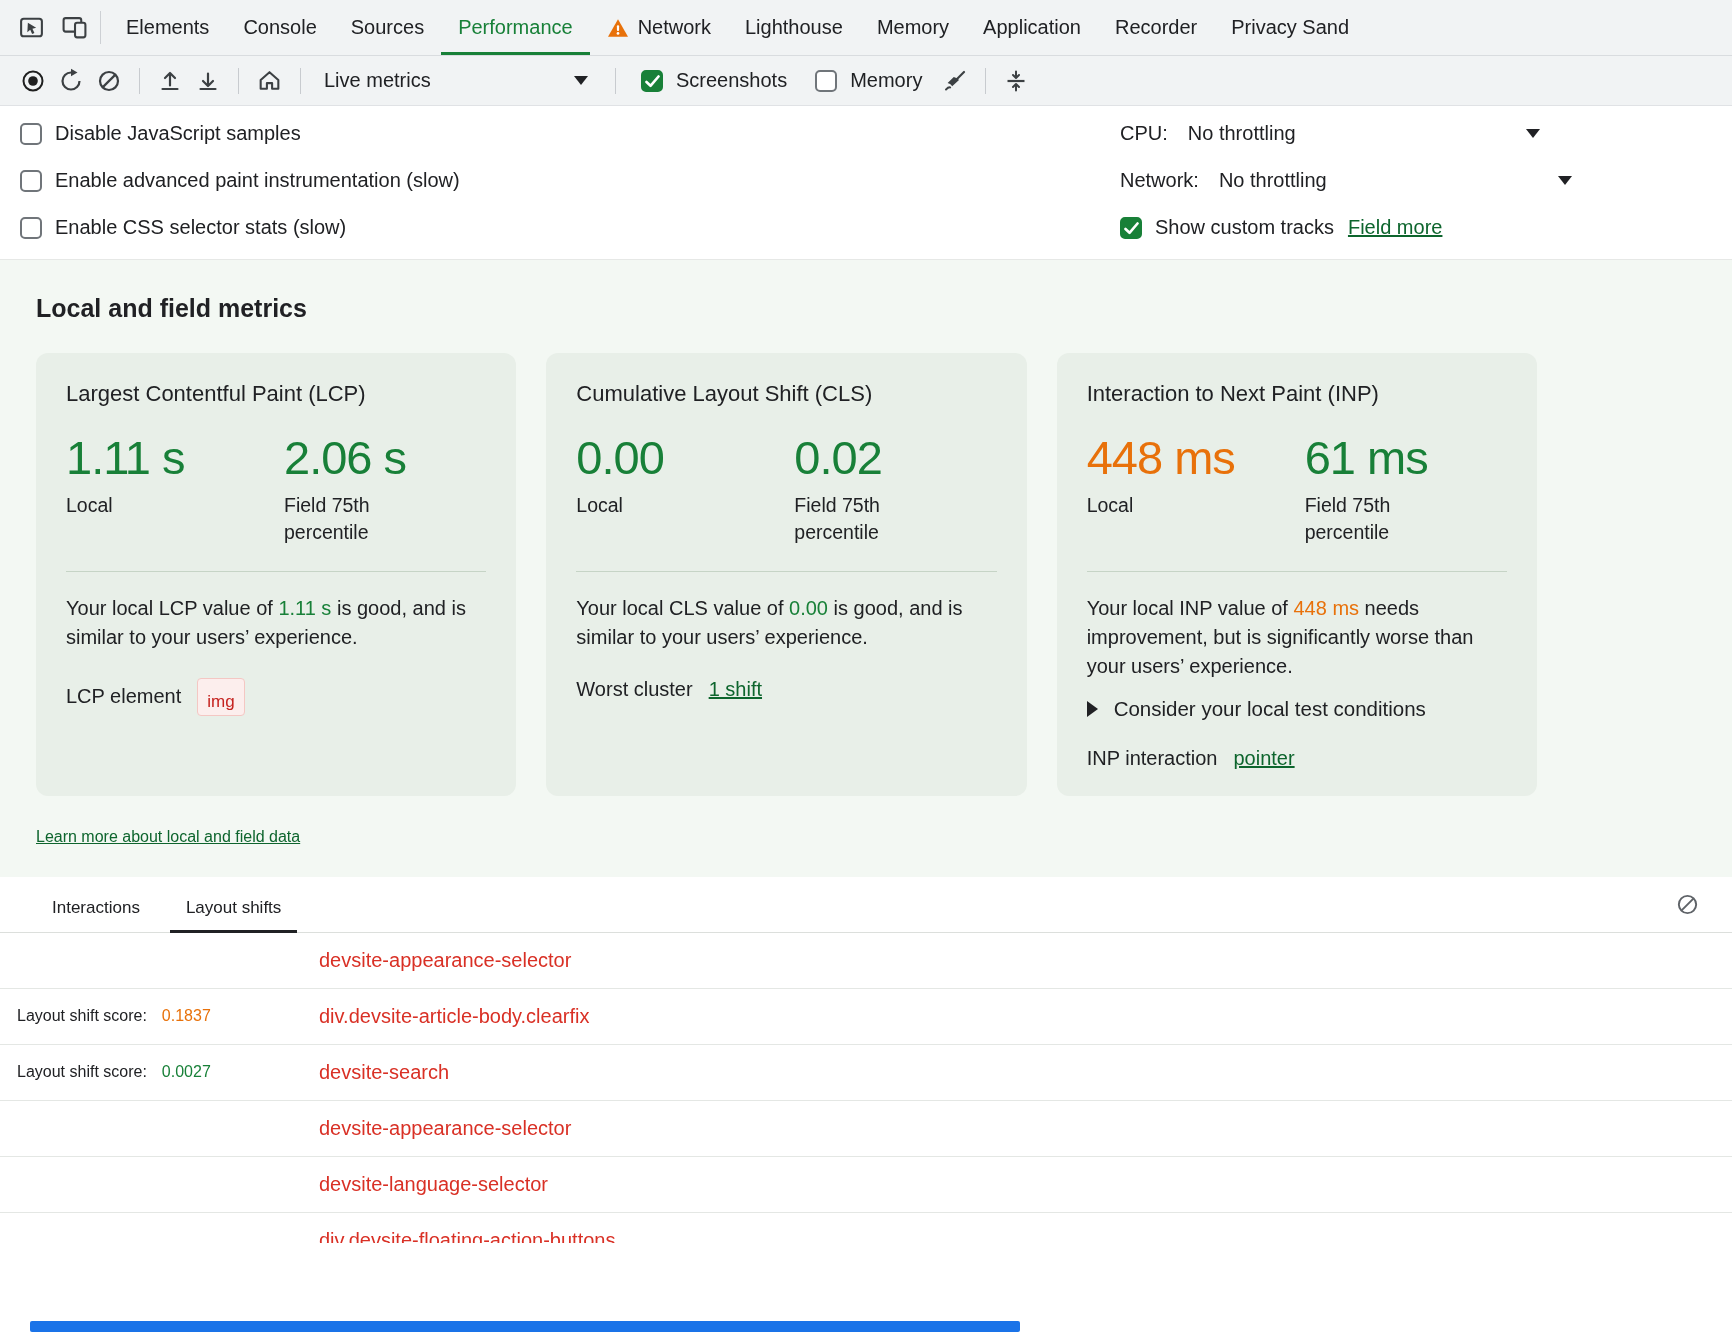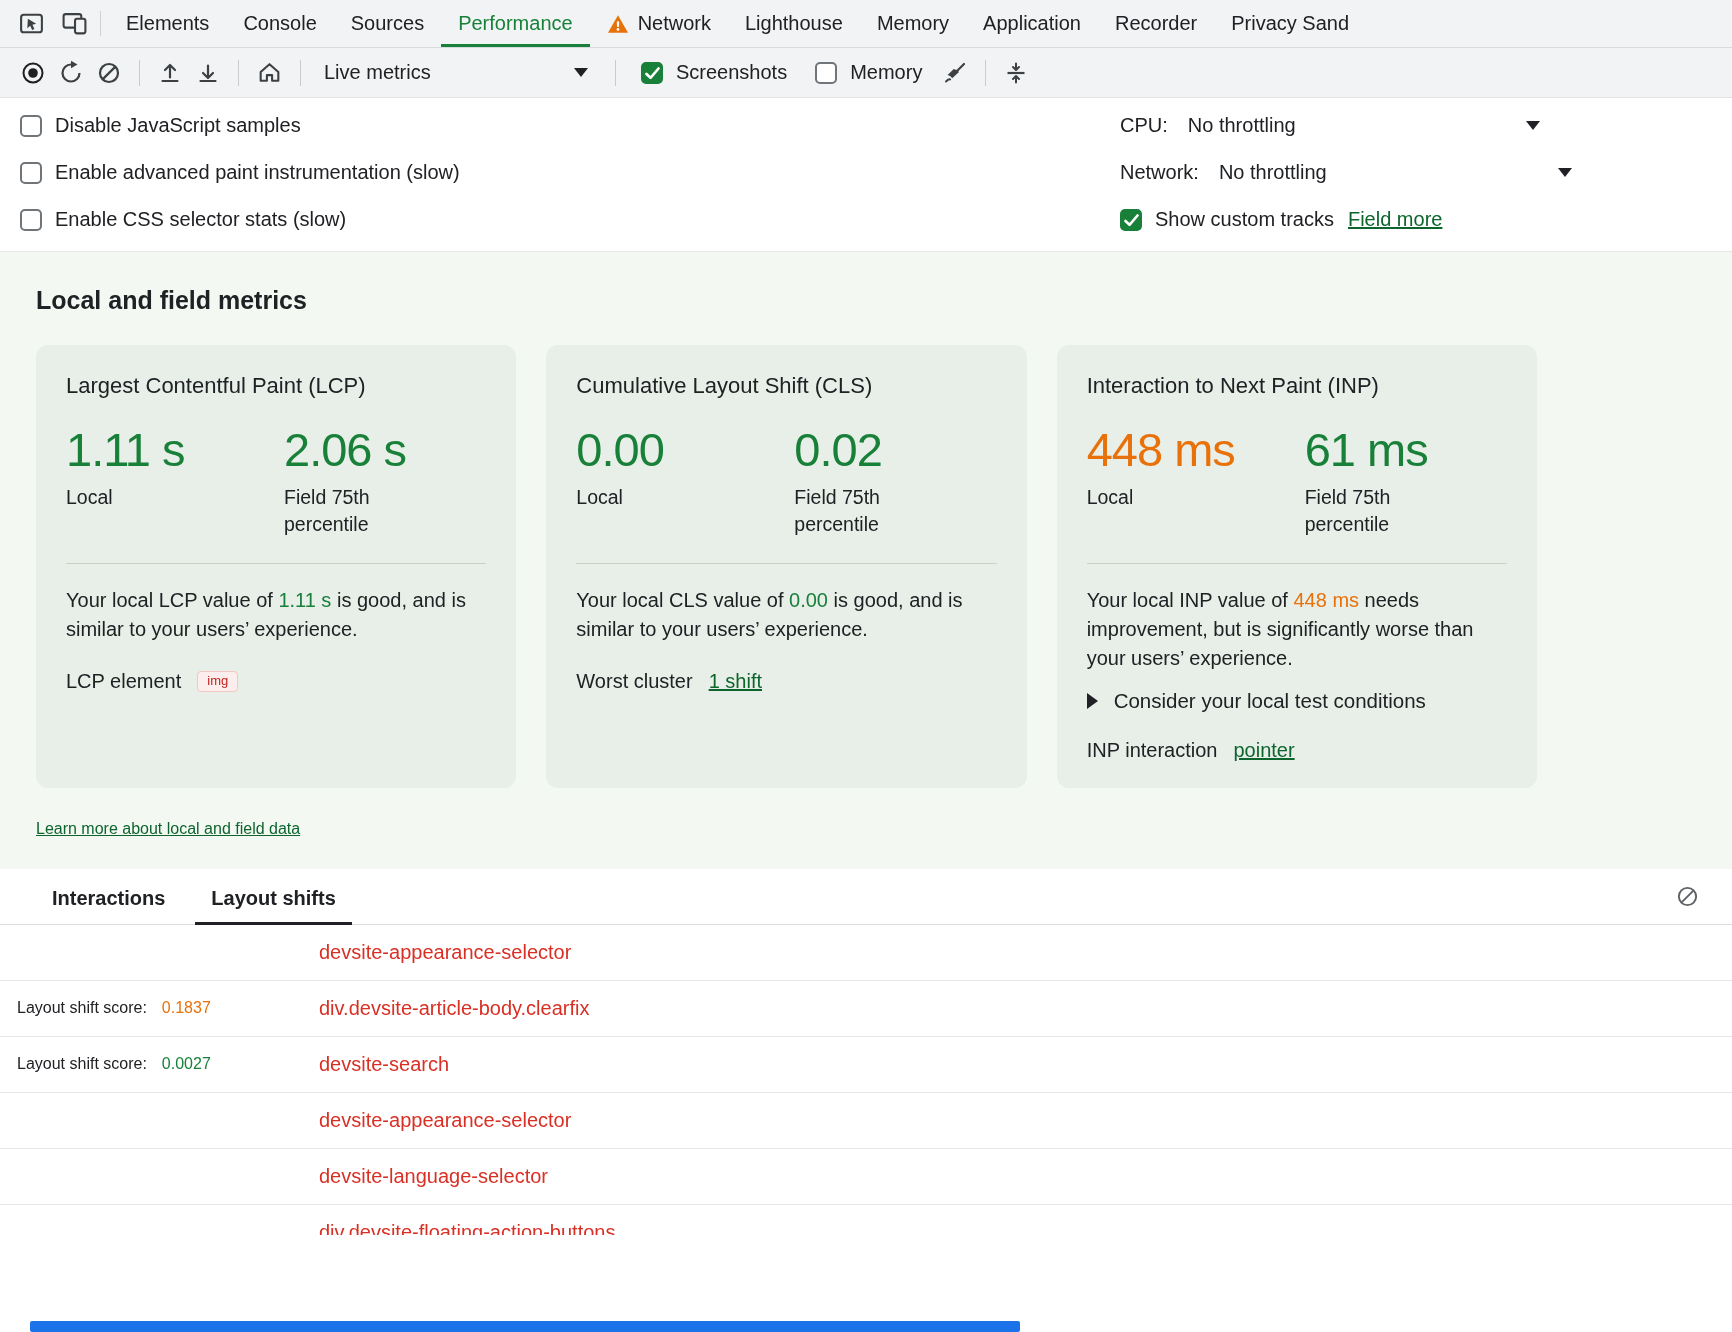--- a/index.html
+++ b/index.html
@@ -20,21 +20,21 @@
   body{
     font-family:"Liberation Sans","DejaVu Sans",sans-serif;
     color:var(--text);
     background:#fff;
     overflow:hidden;
     position:relative;
     font-size:20px;
     cursor:default;
   }
   
-  .tabbar{height:48px;background:var(--bar-bg);border-bottom:1px solid var(--border);display:flex;align-items:stretch;}
+  .tabbar{height:56px;background:var(--bar-bg);border-bottom:1px solid var(--border);display:flex;align-items:stretch;}
   .tabbar-icons{display:flex;align-items:center;padding:0 8px 0 14px;gap:8px;}
   .icon-btn{background:none;border:none;padding:4px;display:flex;align-items:center;justify-content:center;cursor:pointer;}
   .vdiv{width:1px;background:#cdd0d4;margin:11px 0;}
   .tabs{display:flex;align-items:stretch;overflow:hidden;flex:1;padding-left:8px;}
   .tab{display:flex;align-items:center;gap:9px;padding:0 17px;font-size:20px;color:var(--text);cursor:pointer;white-space:nowrap;}
   .tab.active{color:var(--green);font-weight:500;box-shadow:inset 0 -3px 0 var(--green);}
   
   .toolbar{height:50px;background:var(--bar-bg);border-bottom:1px solid #e0e2e5;display:flex;align-items:center;padding:0 12px 0 16px;gap:4px;}
   .tdiv{width:1px;height:26px;background:#c8cbcf;margin:0 9px;flex:none;}
   .select{display:flex;align-items:center;cursor:pointer;}
@@ -67,28 +67,28 @@
   .big{font-size:47px;line-height:1.05;letter-spacing:-1px;white-space:nowrap;}
   .big.green{color:var(--green);}
   .big.orange{color:var(--orange);}
   .vlabel{font-size:19.5px;margin-top:10px;line-height:1.35;}
   .vcol .vlabel.narrow{max-width:135px;}
   .card hr{border:none;border-top:1px solid #c6d4c6;margin:26px 0 22px;}
   .desc{font-size:20px;line-height:1.45;}
   .desc .dv.green{color:var(--green);}
   .desc .dv.orange{color:var(--orange);}
   .card-footer{margin-top:26px;display:flex;align-items:center;gap:16px;font-size:20px;}
-  .chip{color:#c5221f;background:#fceeed;border:1px solid #f4c7c3;border-radius:4px;padding:1px 9px 3px;font-size:13px;cursor:pointer;}
+  .chip{color:#c5221f;background:#fceeed;border:1px solid #f4c7c3;border-radius:4px;padding:13px 9px 3px;font-size:17px;cursor:pointer;}
   .disclosure{margin-top:16px;display:flex;align-items:center;gap:16px;font-weight:500;font-size:20.5px;cursor:pointer;}
   .tri-right{width:0;height:0;border-top:8px solid transparent;border-bottom:8px solid transparent;border-left:11px solid #202124;flex:none;}
   .learn-link{display:inline-block;margin:32px 12px 0 36px;font-size:16px;}
   
   .logs{background:#fff;}
   .logs-header{display:flex;align-items:flex-end;height:56px;border-bottom:1px solid #dcdfdc;padding:0 28px 0 36px;}
-  .ltab{padding:14px 16px;font-size:20px;font-weight:700;position:relative;cursor:pointer;margin-right:14px;white-space:nowrap;}
+  .ltab{padding:14px 16px;font-size:17px;font-weight:400;position:relative;cursor:pointer;margin-right:14px;white-space:nowrap;}
   .ltab.active::after{content:"";position:absolute;left:0;right:0;bottom:-1px;height:3px;background:#202124;}
   .logs-header .icon-btn{margin-left:auto;align-self:center;}
   .logs-rows{height:310px;overflow:hidden;}
   .lrow{height:56px;display:flex;align-items:center;border-bottom:1px solid #e4e7e4;padding-left:17px;}
   .lcell-score{width:302px;font-size:16px;display:flex;gap:15px;align-items:center;flex:none;}
   .sval.green{color:var(--green);}
   .sval.orange{color:var(--orange);}
   .lcell-el{color:var(--red-link);font-size:20px;cursor:pointer;text-decoration:none;}
   .blue-bar{position:absolute;left:30px;bottom:0;width:990px;height:11px;background:var(--accent-blue);border-radius:2px;}
 </style>

